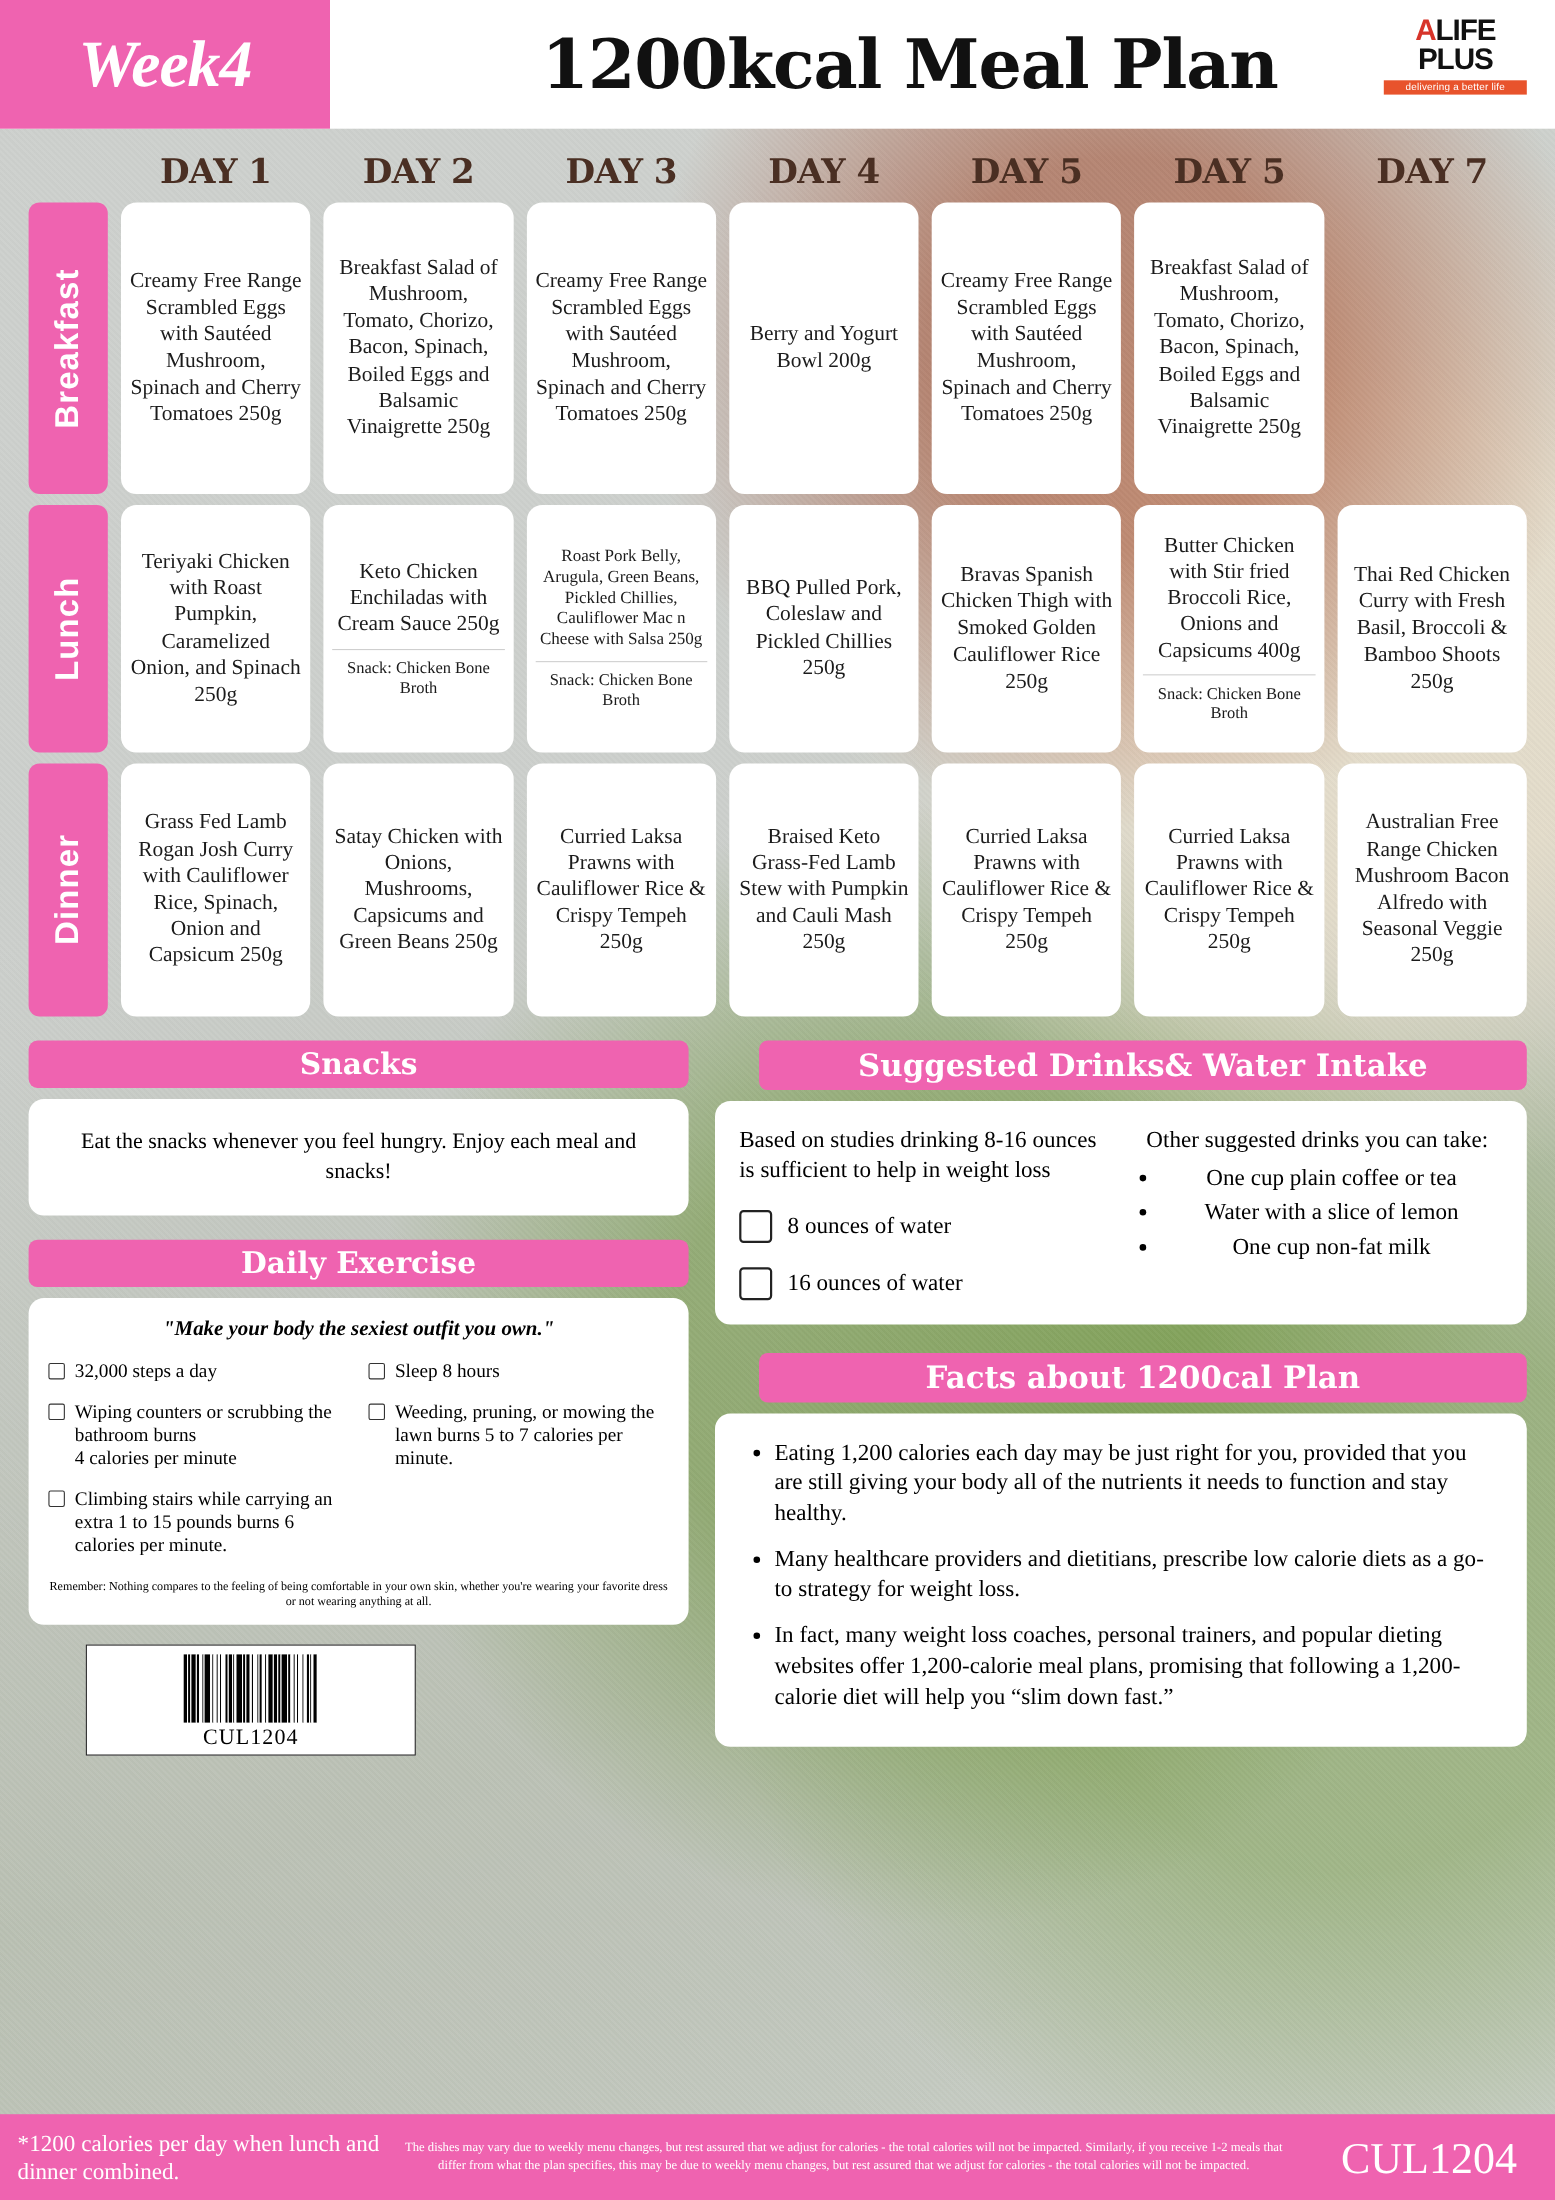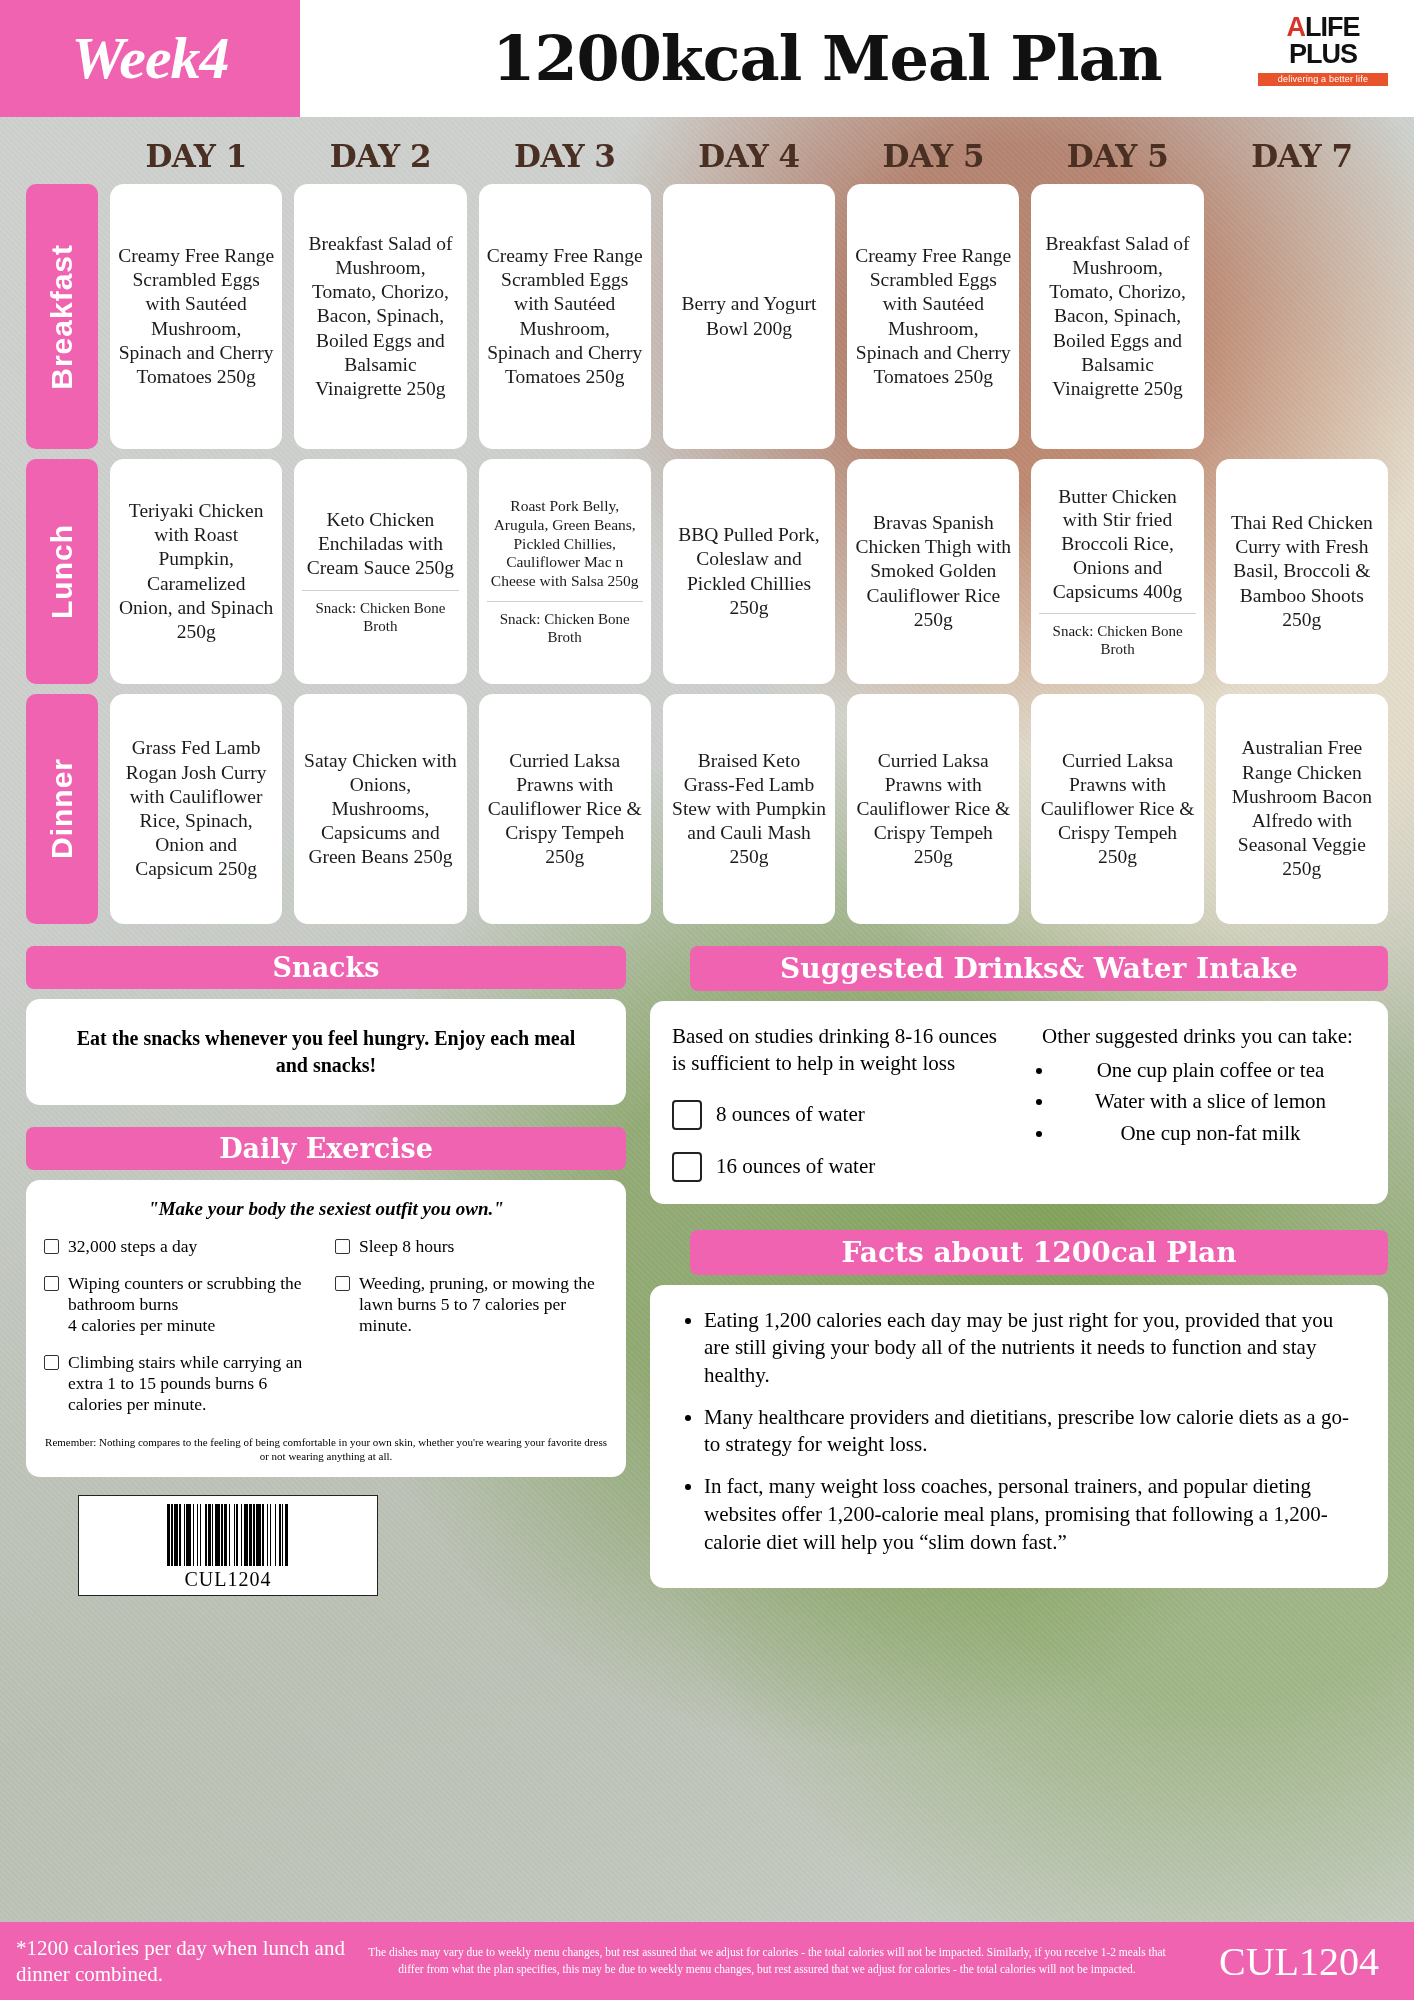--- a/index.html
+++ b/index.html
@@ -167,21 +167,21 @@
     padding:6px 10px;
   }
   .pill.sm { font-size:27px; }
   .pill.lg { font-size:28px;margin-left:40px; }
   .panel {
     background:#fff;
     border-radius:14px;
     margin-top:10px;
     padding:14px 18px;
   }
-  .snack-text { text-align:center; font-size:20px; line-height:1.35; padding:12px 20px;font-weight:bold; }
+  .snack-text { text-align:center; font-size:20px; line-height:1.35; padding:12px 20px; }
 
   .quote { text-align:center; font-style:italic; font-weight:bold; font-size:19px; margin:4px 0 16px; }
   .ex-cols { display:grid; grid-template-columns:1fr 1fr; column-gap:18px; }
   .ex-item { display:flex; gap:9px; align-items:flex-start; margin-bottom:16px; font-size:17.5px; line-height:1.2; }
   .chk {
     width:15px; height:15px; min-width:15px;
     border:1.6px solid #333; border-radius:2px; background:#fff; margin-top:3px;
   }
   .remember { text-align:center; font-size:11px; line-height:1.28; margin-top:4px; }
 

